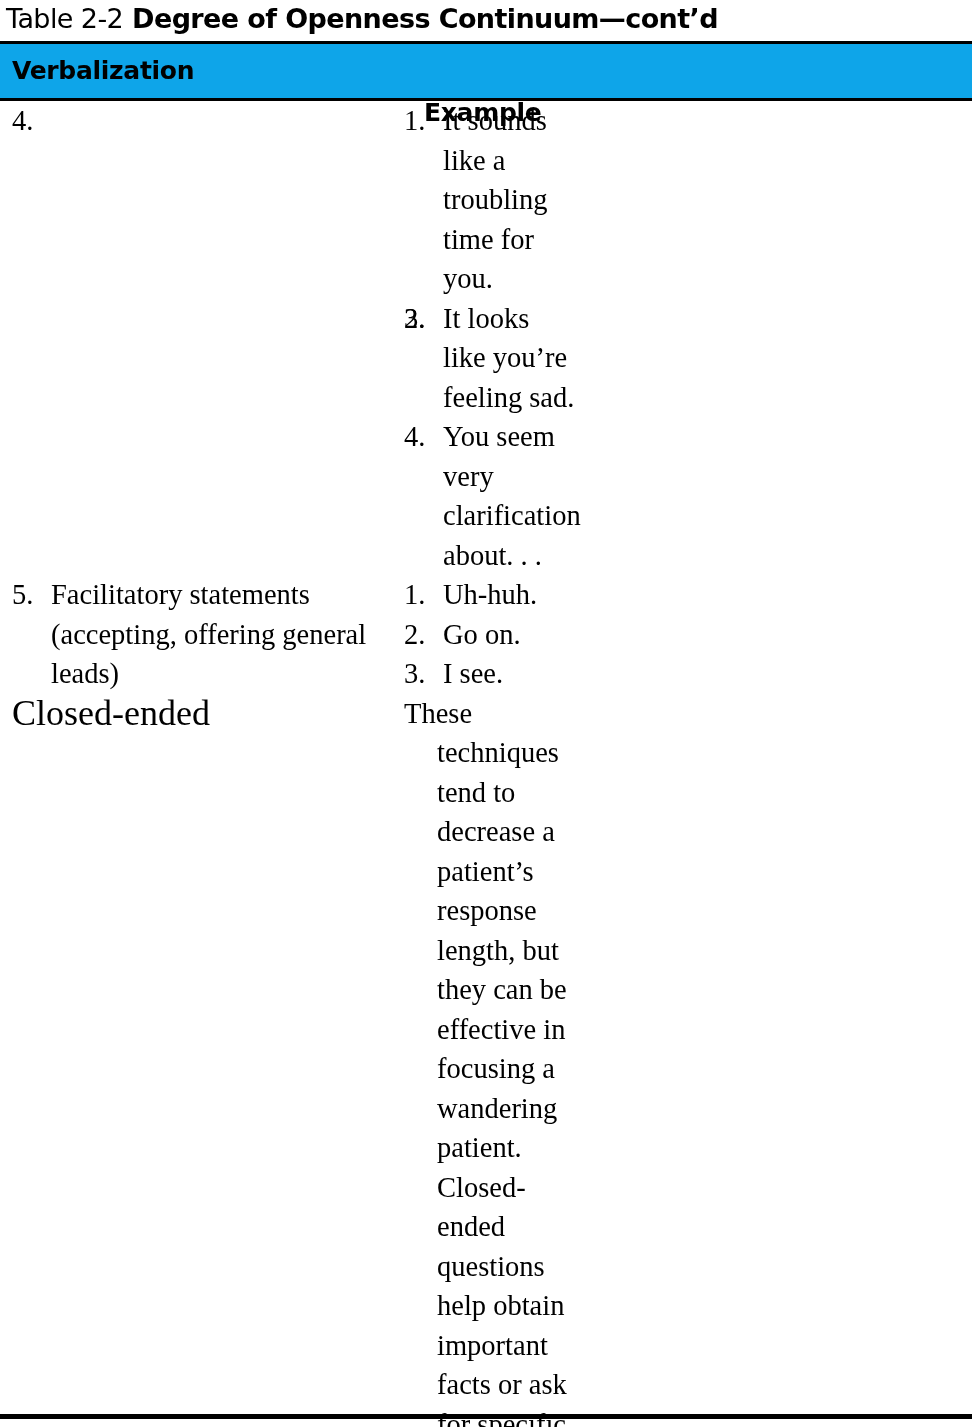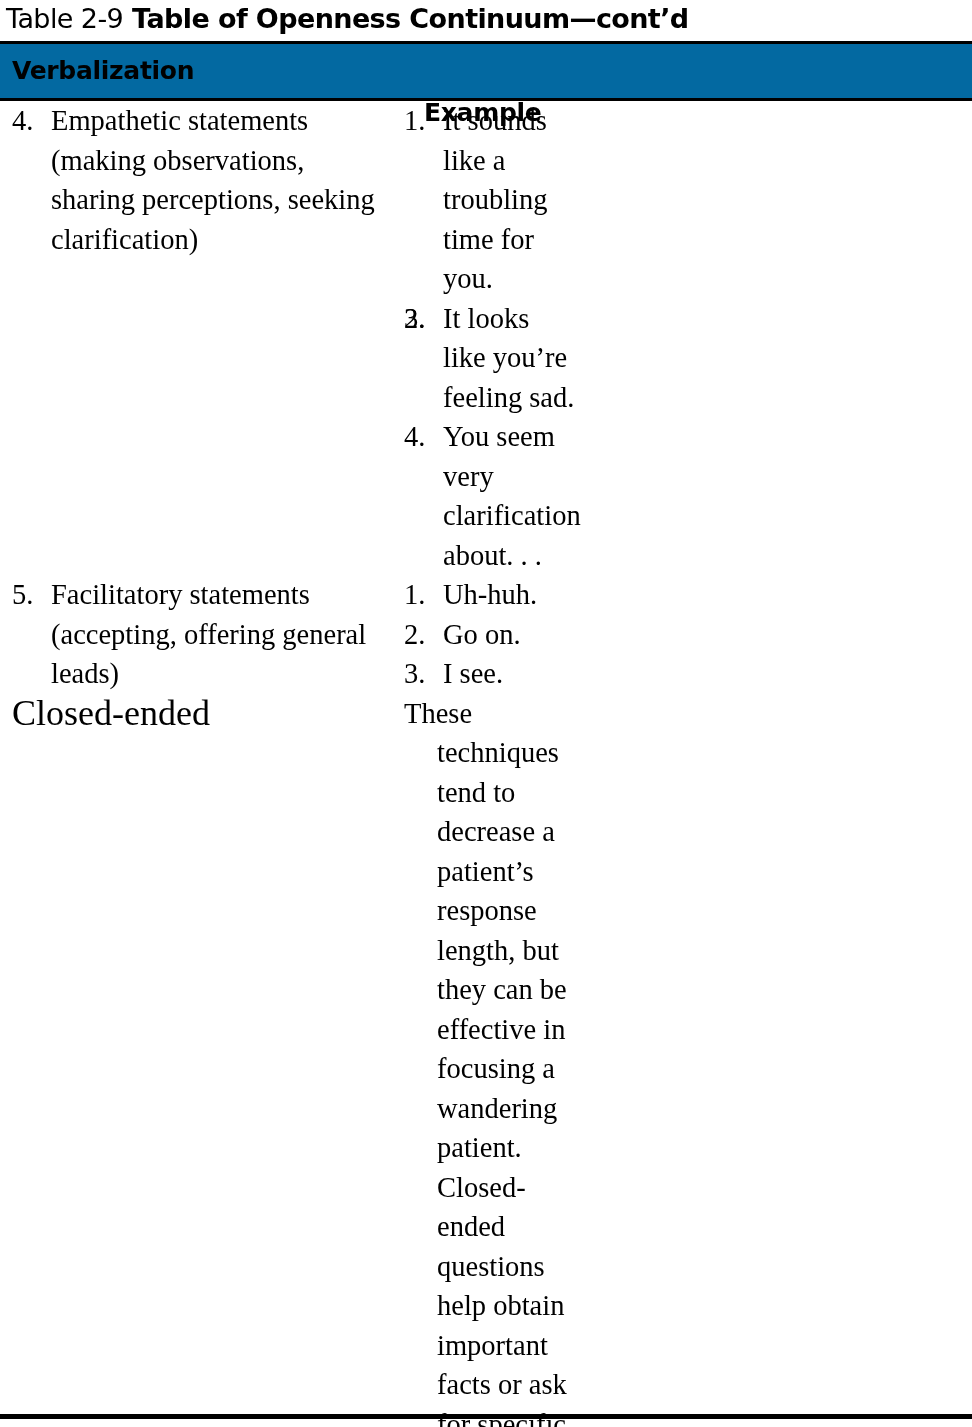--- a/index.html
+++ b/index.html
@@ -70,21 +70,21 @@
     background: #000000;
   }
 
   
   .head-band {
     position: absolute;
     left: 0;
     top: 44px;
     width: 972px;
     height: 54px;
-    background: #0369a1;
+    background: #0ea5e9;
   }
   .head-cell {
     position: absolute;
     top: 0;
     height: 54px;
     line-height: 54px;
     font-family: "DejaVu Sans", "Liberation Sans", sans-serif;
     font-weight: 700;
     font-size: 25px;
     letter-spacing: -0.3px;
@@ -146,37 +146,36 @@
     padding-left: 33px;
     text-indent: -33px;
   }
 </style>
 </head>
 <body>
 
 <div class="page">
 
   <div class="caption">
-    <span class="cap-label">Table 2-9</span><span class="cap-title">Table of Openness Continuum—cont’d</span>
+    <span class="cap-label">Table 2-2</span><span class="cap-title">Degree of Openness Continuum—cont’d</span>
   </div>
 
   <div class="rule-top"></div>
   <div class="head-band">
     <div class="head-cell c1">Verbalization</div>
     <div class="head-cell c2">Example</div>
   </div>
   <div class="rule-headbottom"></div>
 
   <div class="body-area">
 
     <div class="row">
       <div class="col-left">
         <div class="item">
           <span class="num">4.</span>
-          <span>Empathetic statements (making observations, sharing perceptions, seeking clarification)</span>
         </div>
       </div>
       <div class="col-right">
         <div class="item">
           <span class="num">1.</span>
           <span>It sounds like a troubling time for you.</span>
         </div>
         <div class="item">
           <span class="num">2.</span>
         </div>

